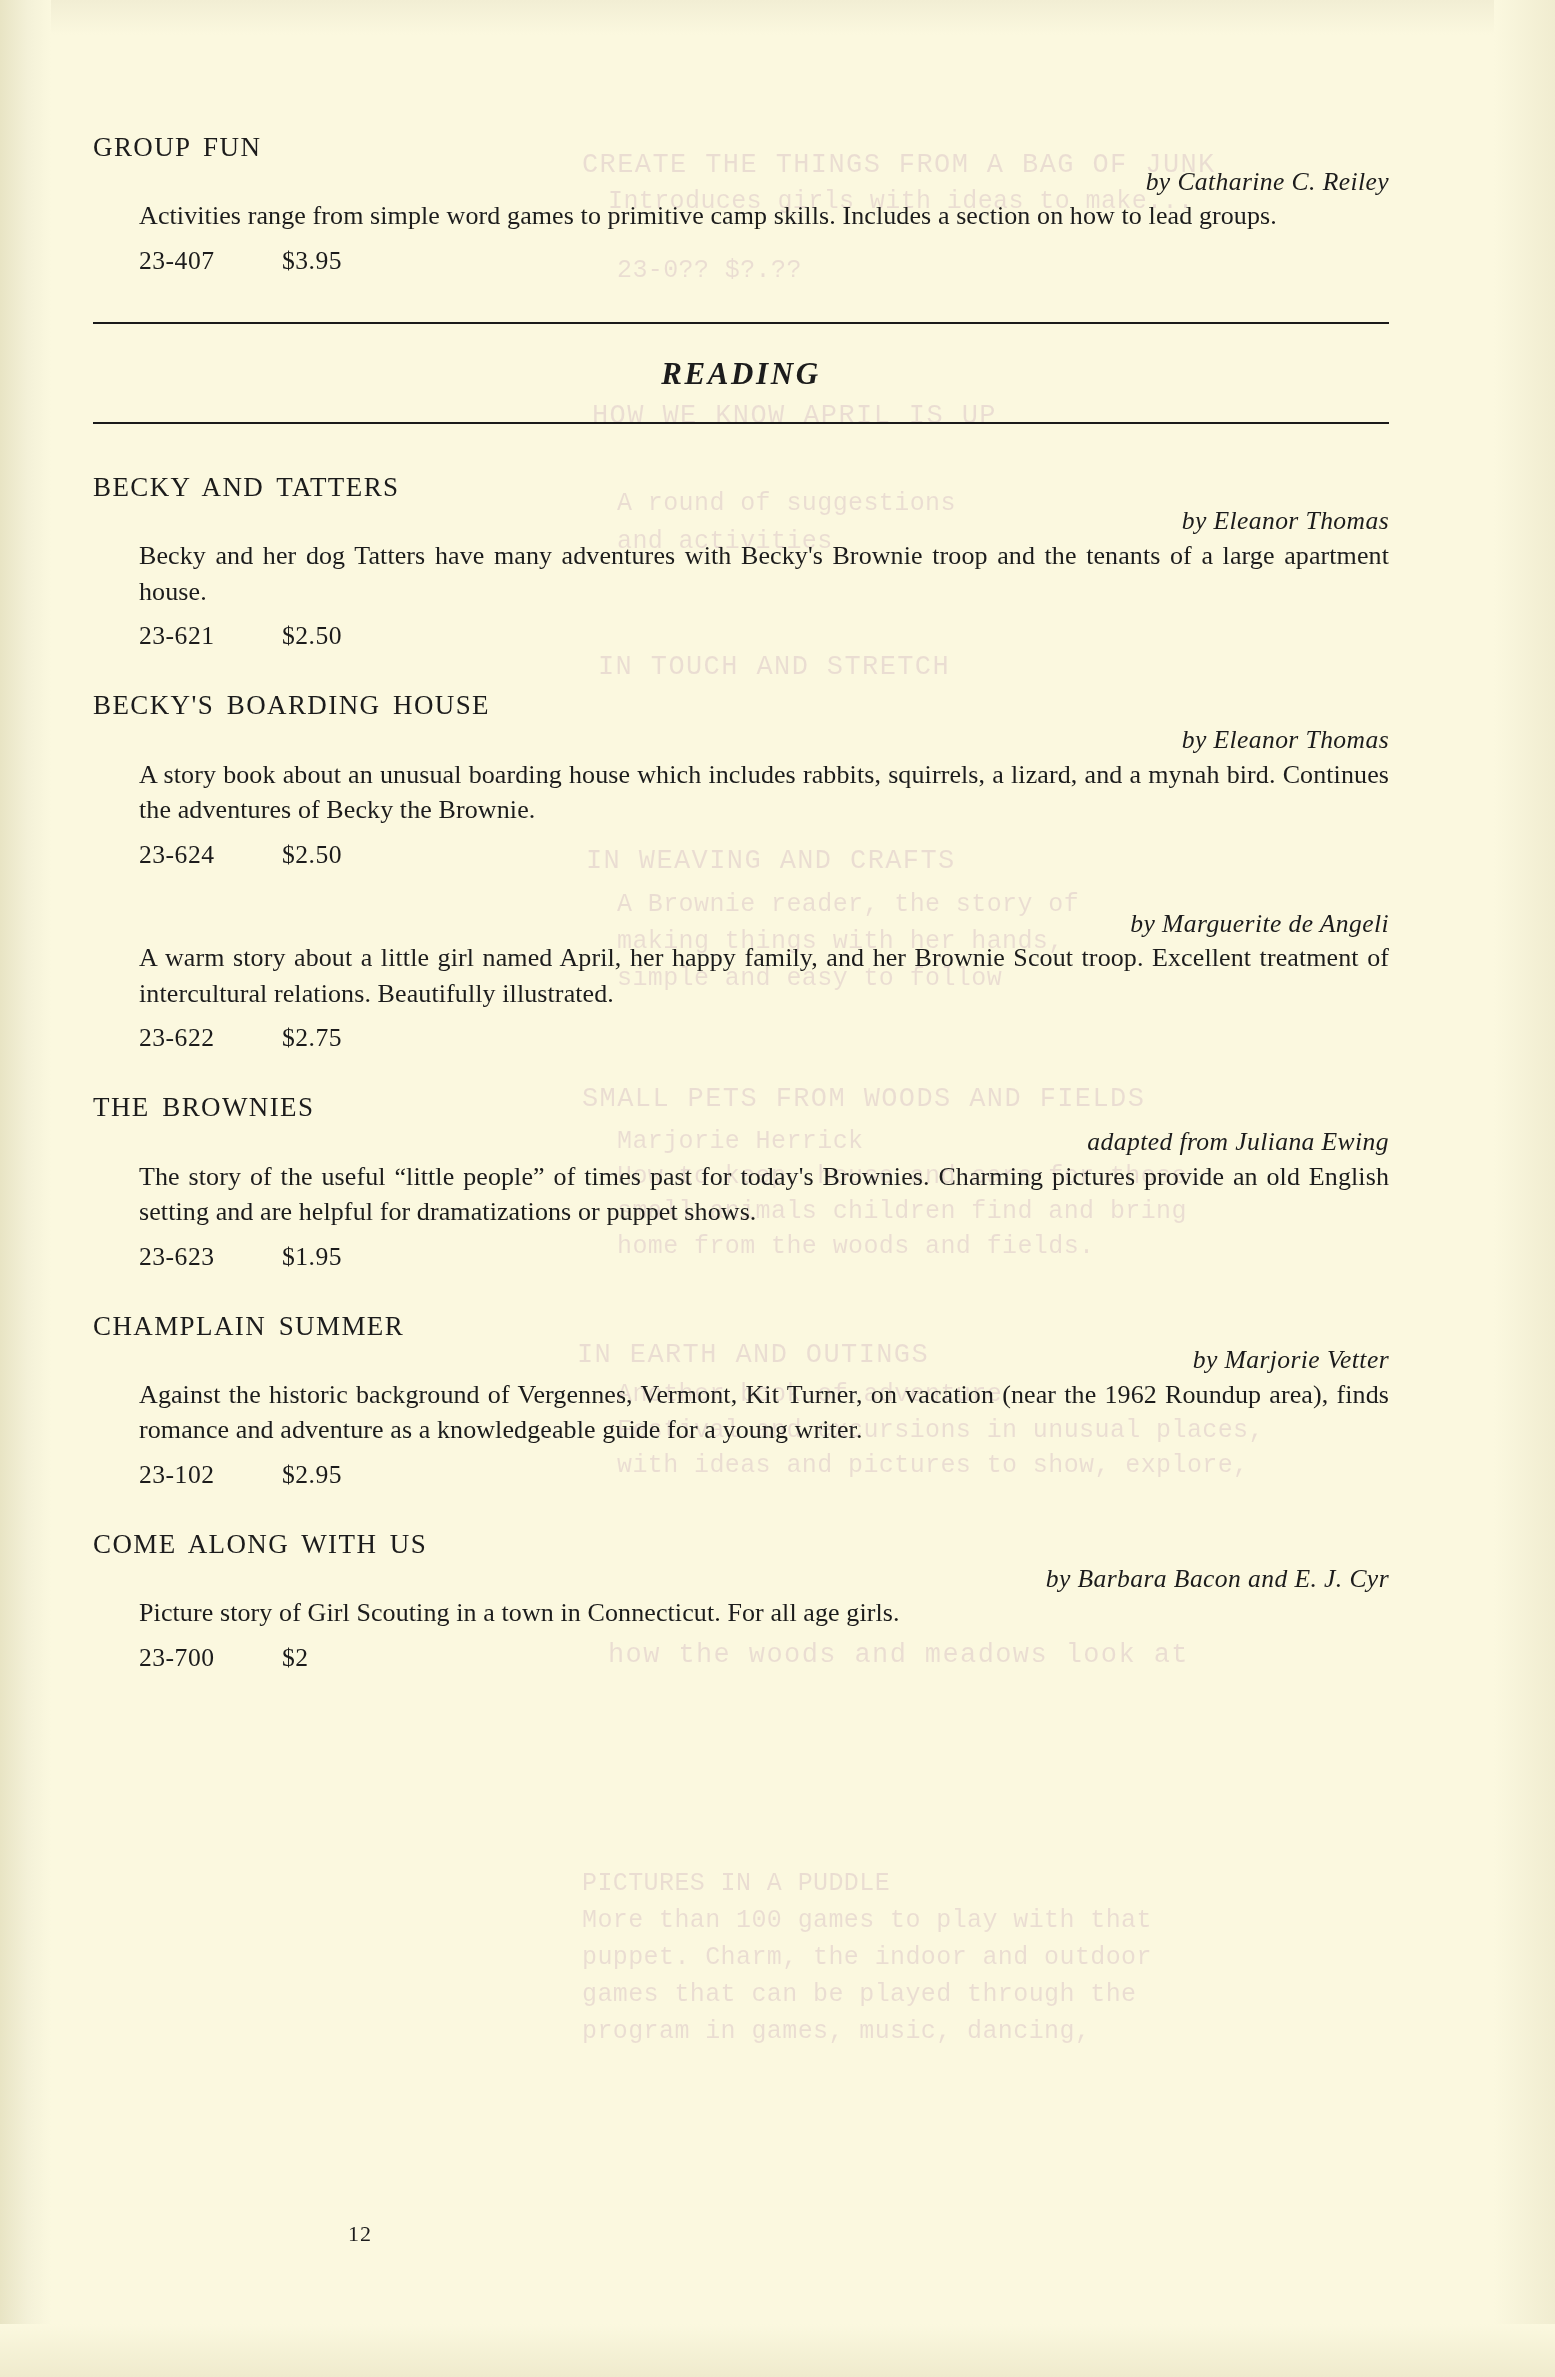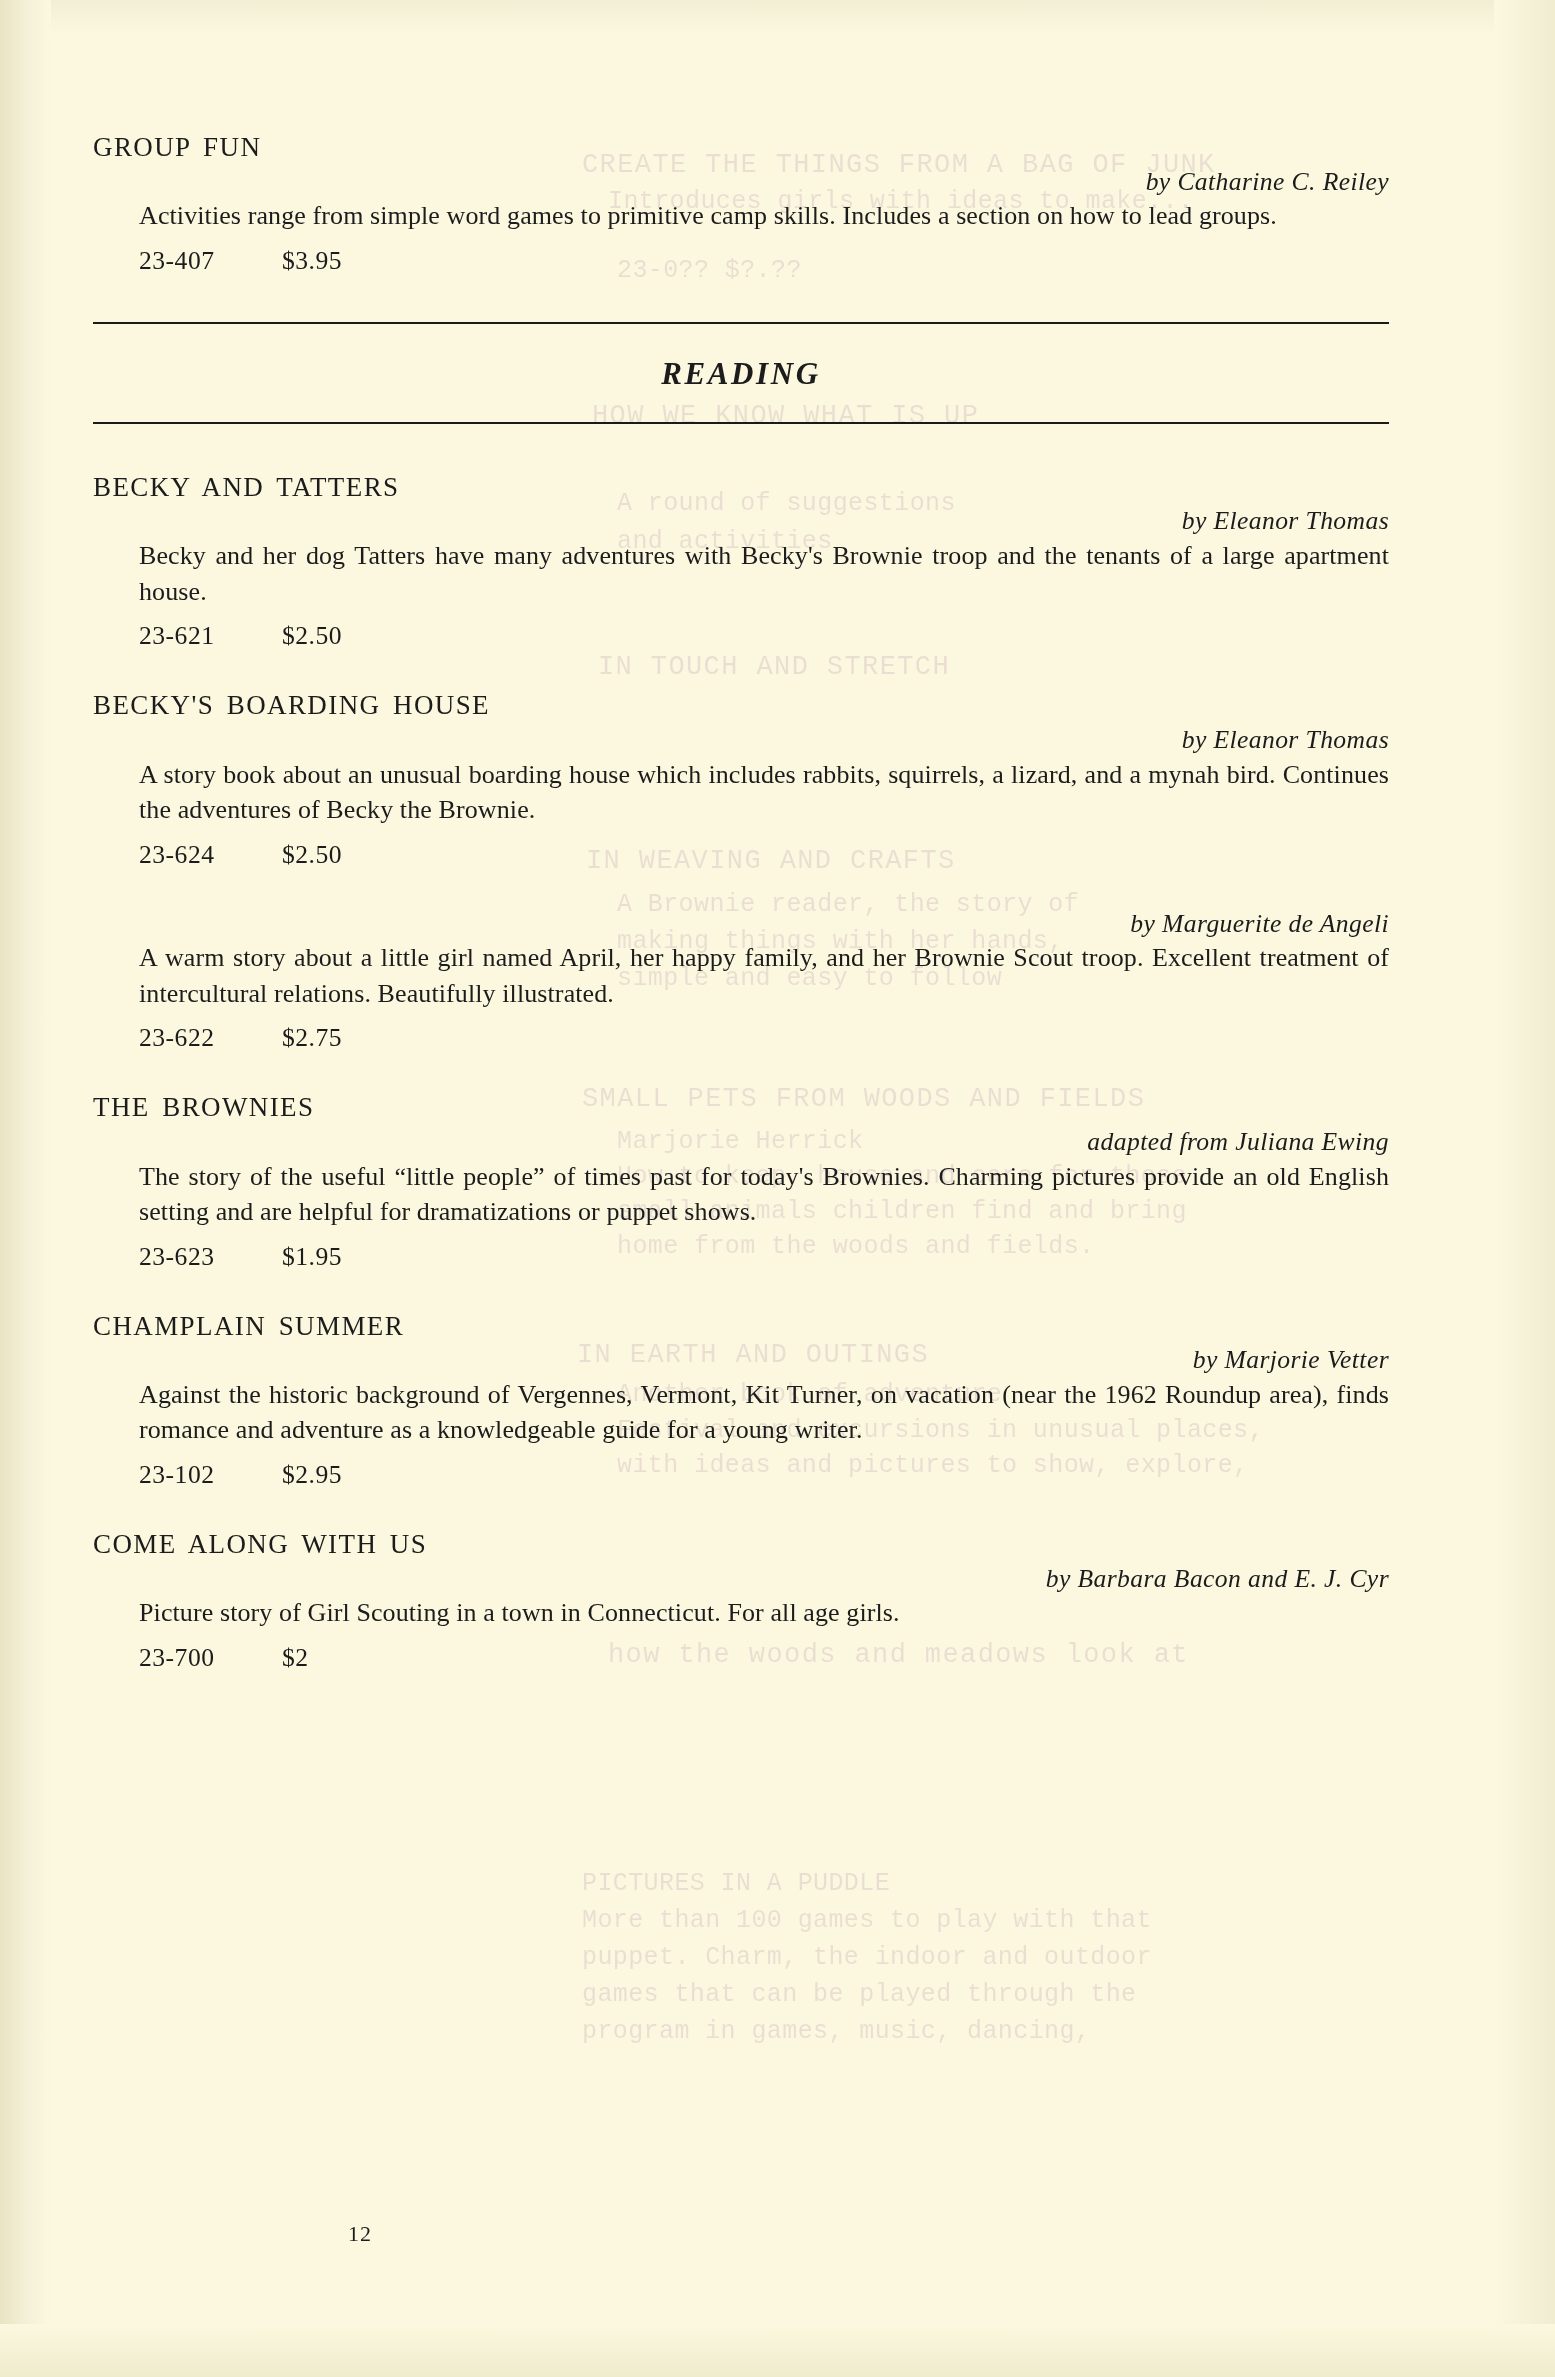--- a/index.html
+++ b/index.html
@@ -150,21 +150,21 @@
   <div class="paper-edge-top"></div>
   <div class="paper-edge-left"></div>
   <div class="paper-edge-right"></div>
   <div class="paper-edge-bottom"></div>
 
   <div class="ghost-layer">
     <div class="ghost-line" style="left:582px; top:150px; font-size:27px; letter-spacing:1.4px;">CREATE THE THINGS FROM A BAG OF JUNK</div>
     <div class="ghost-line" style="left:608px; top:187px; font-size:25px;">Introduces girls with ideas to make...</div>
     <div class="ghost-line" style="left:617px; top:256px; font-size:25px;">23-0??  $?.??</div>
 
-    <div class="ghost-line" style="left:592px; top:401px; font-size:27px; letter-spacing:1.4px;">HOW WE KNOW WHAT  IS UP</div>
+    <div class="ghost-line" style="left:592px; top:401px; font-size:27px; letter-spacing:1.4px;">HOW WE KNOW APRIL  IS UP</div>
     <div class="ghost-line" style="left:617px; top:489px; font-size:25px;">A round of suggestions</div>
     <div class="ghost-line" style="left:617px; top:527px; font-size:25px;">and activities</div>
 
     <div class="ghost-line" style="left:598px; top:652px; font-size:27px; letter-spacing:1.4px;">IN TOUCH AND  STRETCH</div>
 
     <div class="ghost-line" style="left:586px; top:846px; font-size:27px; letter-spacing:1.4px;">IN WEAVING  AND CRAFTS</div>
     <div class="ghost-line" style="left:617px; top:890px; font-size:25px;">A Brownie reader, the story of</div>
     <div class="ghost-line" style="left:617px; top:927px; font-size:25px;">making things with her hands,</div>
     <div class="ghost-line" style="left:617px; top:964px; font-size:25px;">simple and easy to follow</div>
 

